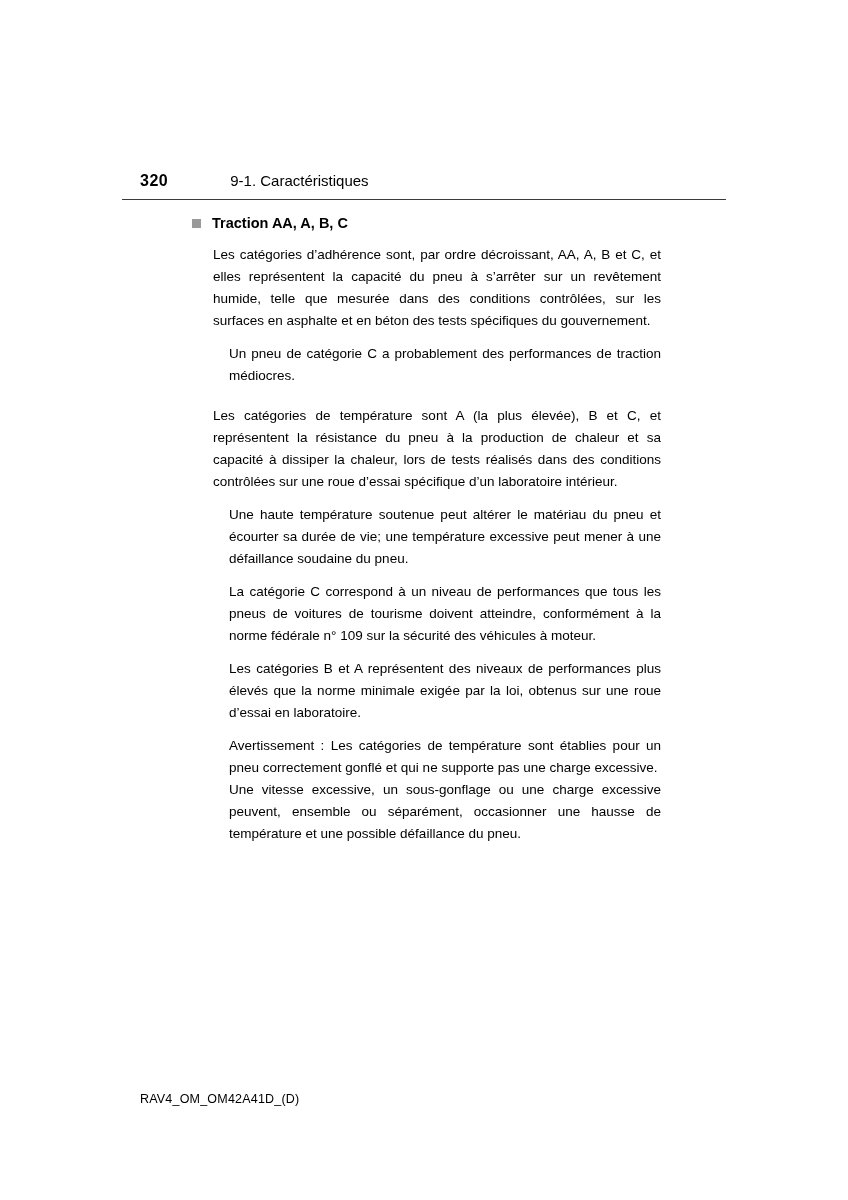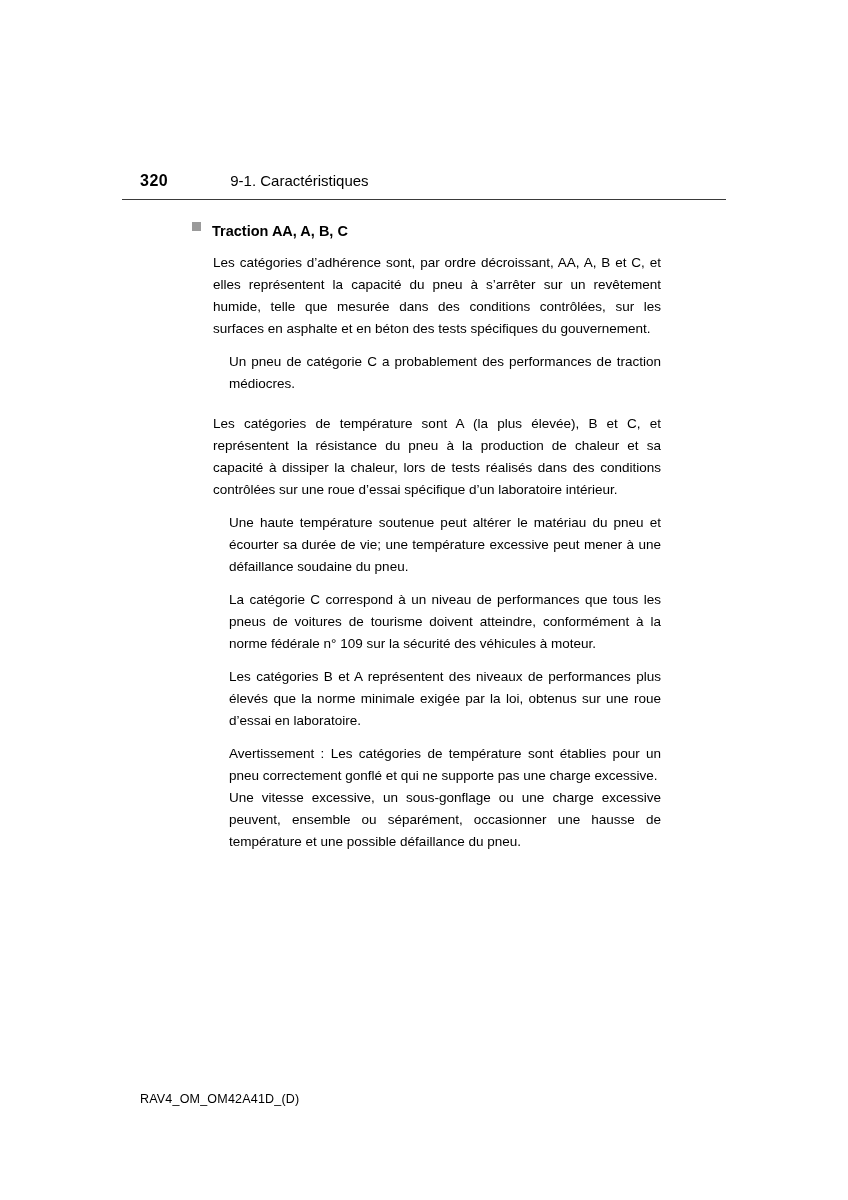--- a/index.html
+++ b/index.html
@@ -37,21 +37,22 @@
   .content {
     position: absolute;
     left: 192px;
     top: 214px;
     width: 470px;
   }
   section.manual-section { margin: 0 0 14px 0; }
   section.manual-section + section.manual-section { margin-top: 18px; }
   .sec-title {
     display: flex;
-    margin: 8px 0 7px 0;
+    align-items: center;
+    margin: 0 0 7px 0;
     font-size: 14.5px;
     font-weight: bold;
     line-height: 18px;
   }
   .bullet {
     display: inline-block;
     width: 9px;
     height: 9px;
     background: #9a9a9a;
     margin-right: 11px;

